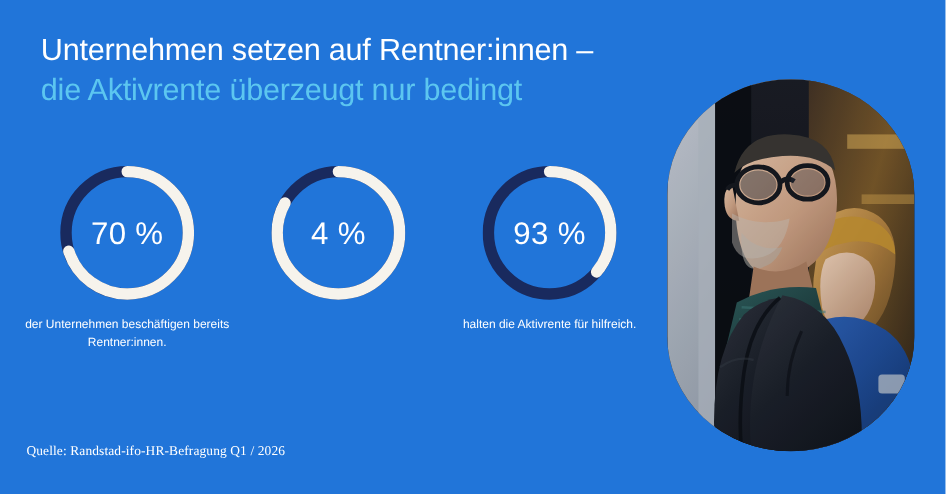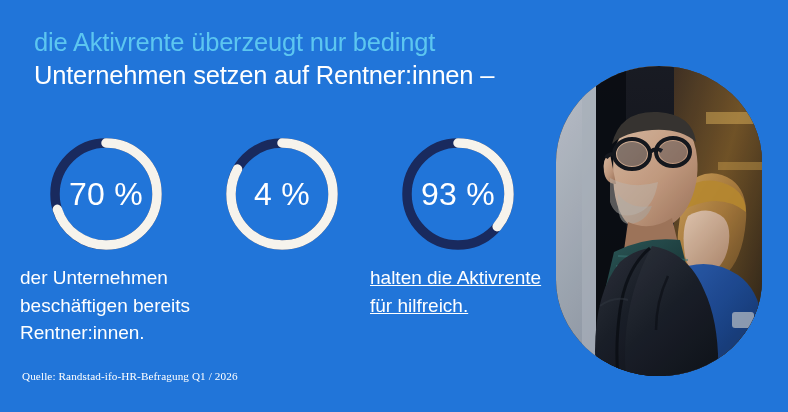--- a/index.html
+++ b/index.html
@@ -64,34 +64,35 @@
   }
   .donut-value {
     position: absolute;
     left: 0;
     top: 0;
     width: 112px;
     height: 112px;
     display: flex;
     align-items: center;
     justify-content: center;
-    font-size: 32px;
+    font-size: 26px;
     font-weight: 400;
     color: #FFFFFF;
     letter-spacing: 0.3px;
   }
   .stat-caption {
     margin-top: 14px;
-    font-size: 19px;
+    font-size: 10px;
     line-height: 1.45;
     color: #FFFFFF;
+    text-align: center;
     width: 172px;
   }
   .stat:nth-child(2) .stat-caption { width: 176px; }
-  .stat:nth-child(3) .stat-caption { width: 176px; text-decoration: underline; }
+  .stat:nth-child(3) .stat-caption { width: 176px; }
 
   
   .source {
     position: absolute;
     left: 22px;
     top: 370px;
     font-size: 11.2px;
     color: #FFFFFF;
     letter-spacing: 0.1px;
     font-family: Liberation Serif, serif;
@@ -109,22 +110,22 @@
     background: #141821;
   }
   .photo svg { display: block; width: 100%; height: 100%; }
 </style>
 </head>
 <body>
 
 <div id="infographic">
 
   <div class="headline">
+    <span class="headline-line l1">Unternehmen setzen auf Rentner:innen –</span>
     <span class="headline-line l2">die Aktivrente überzeugt nur bedingt</span>
-    <span class="headline-line l1">Unternehmen setzen auf Rentner:innen –</span>
   </div>
 
   <div class="stats">
 
     <div class="stat">
       <div class="donut">
         <svg viewBox="0 0 112 112">
           <circle cx="56" cy="56" r="51" fill="none" stroke="#192A5E" stroke-width="9.5"></circle>
           <circle class="donut-arc" cx="56" cy="56" r="51" fill="none" stroke="#F6F3EC" stroke-width="9.5" stroke-linecap="round" stroke-dasharray="224.30971546631122 96.13273519984767" stroke-dashoffset="0"></circle>
         </svg>

